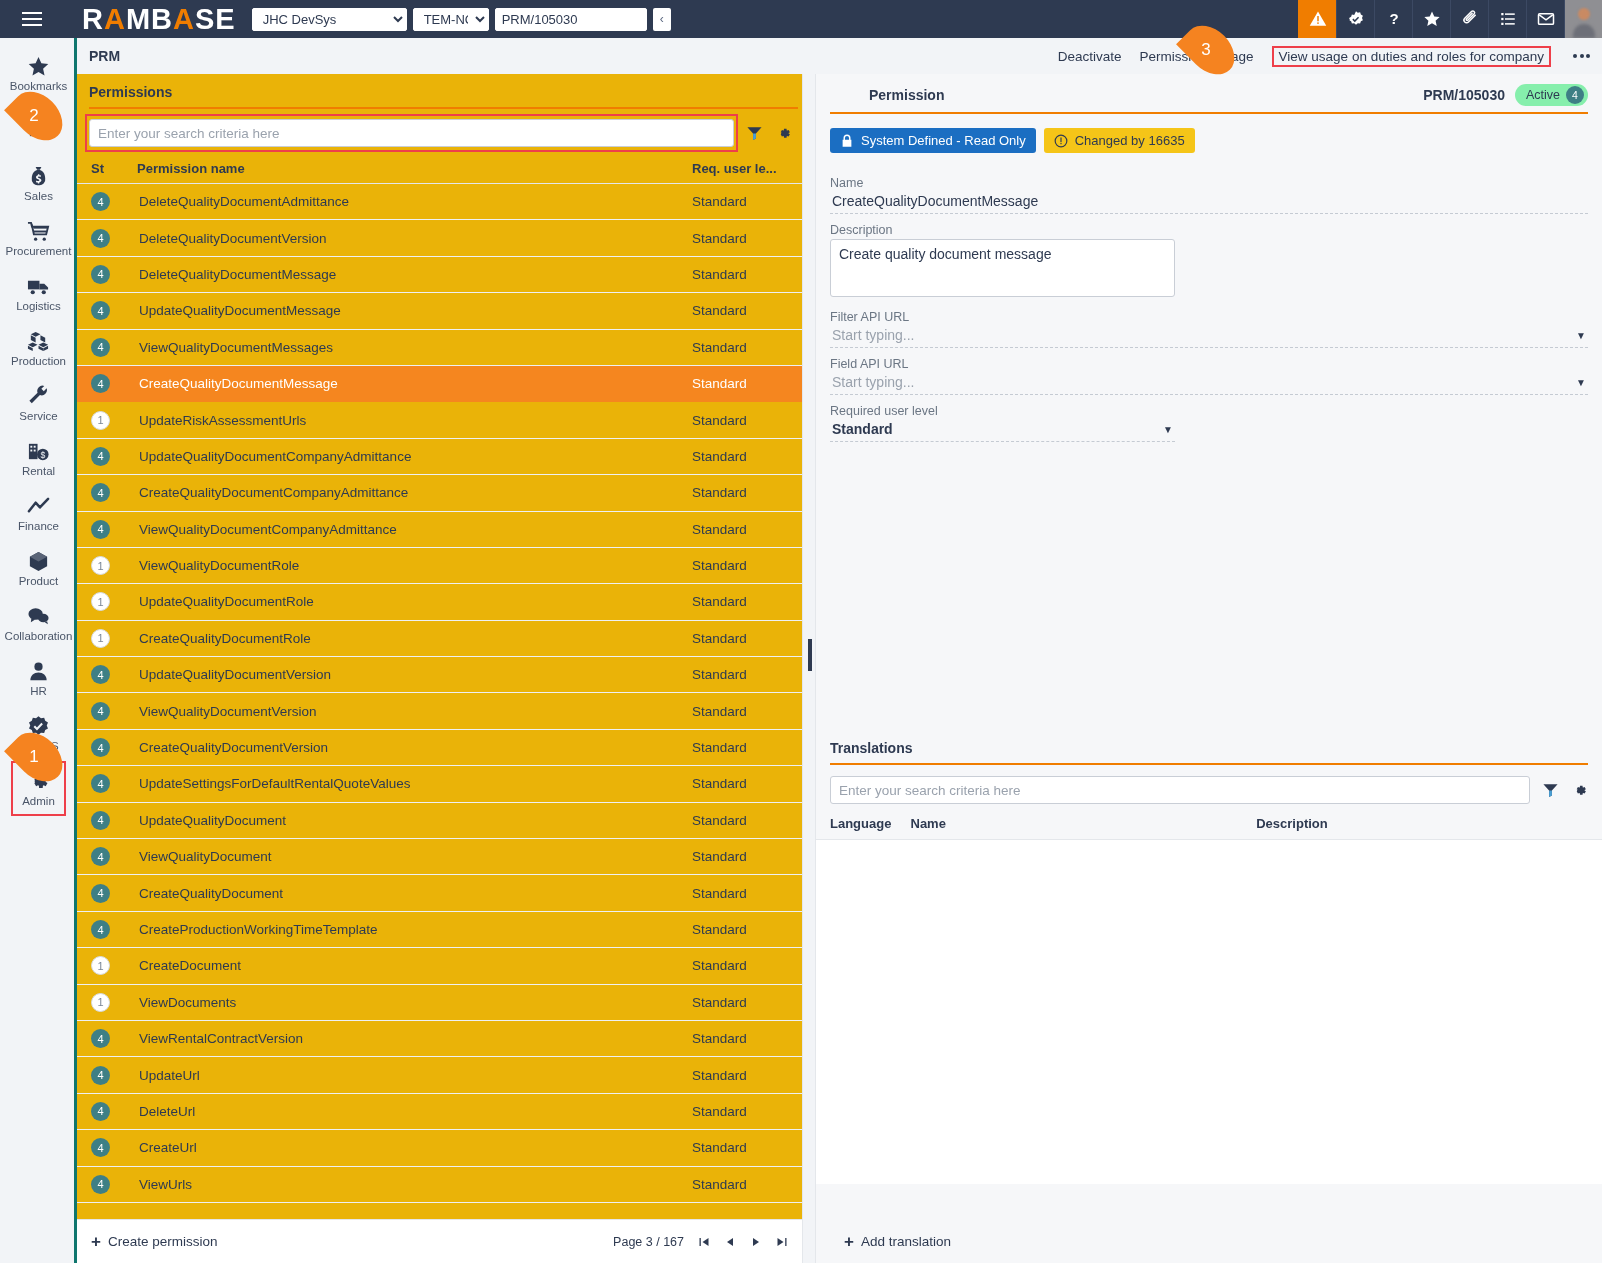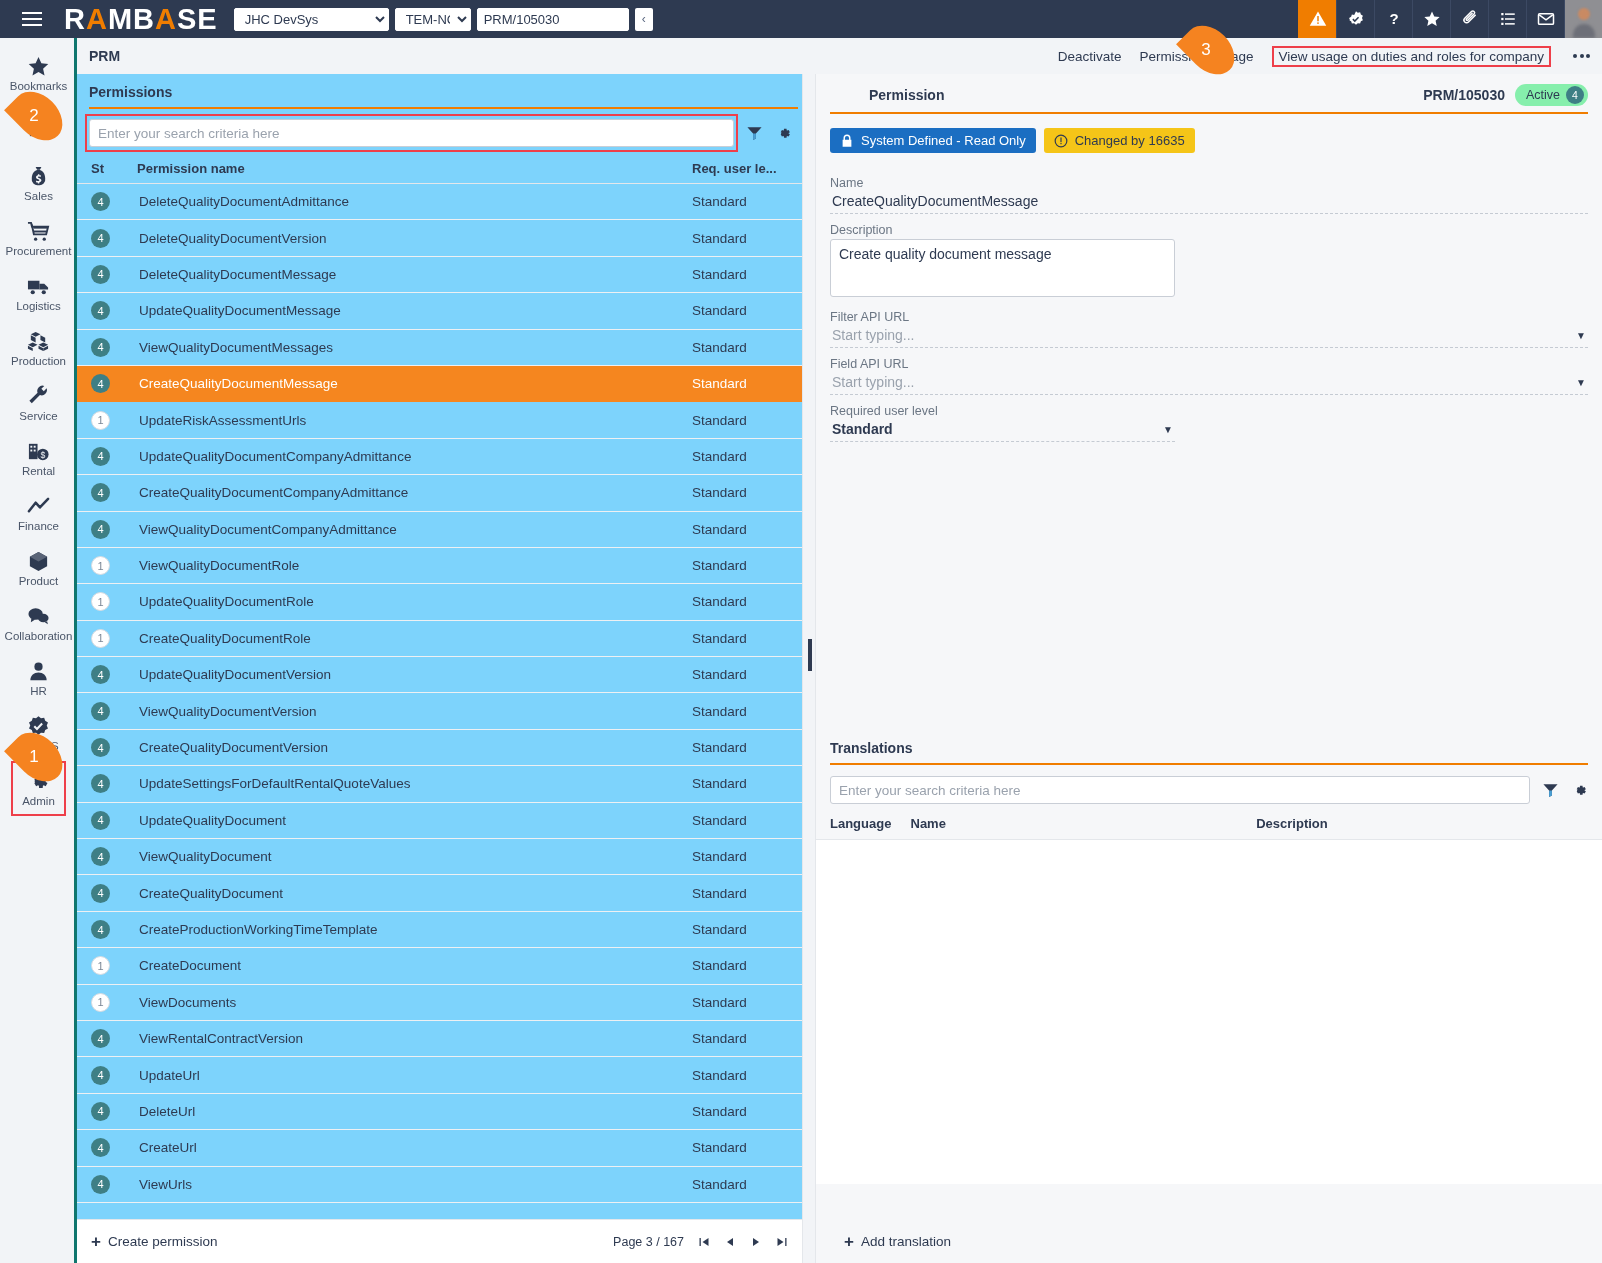--- a/index.html
+++ b/index.html
@@ -16,21 +16,21 @@
     position: absolute; top: 0; left: 0; width: 1602px; height: 38px;
     background: #2e3a51; display: flex; align-items: center;
   }
   .hamburger {
     width: 64px; height: 38px; display: flex; flex-direction: column;
     align-items: center; justify-content: center; gap: 4px; cursor: pointer;
   }
   .hamburger span { display: block; width: 20px; height: 2px; background: #ffffff; }
   .brand {
     font-size: 29px; font-weight: bold; color: #ffffff; letter-spacing: 1px;
-    margin-left: 0; font-family: "Liberation Sans", sans-serif;
+    margin-left: 18px; font-family: "Liberation Sans", sans-serif;
     white-space: nowrap;
   }
   .brand .accent { color: #f07d00; }
   .hdr-select {
     margin-left: 16px; width: 155px; height: 23px; background: #ffffff;
     border: 1px solid #ffffff; border-radius: 2px; font-size: 13px;
     color: #2e3a51; padding: 0 4px 0 6px;
     font-family: "Liberation Sans", sans-serif;
   }
   .hdr-select.small { width: 76px; margin-left: 6px; }
@@ -94,21 +94,21 @@
   }
   .actions { position: absolute; right: 12px; display: flex; align-items: center; gap: 18px; }
   .action-link { font-size: 13.5px; color: #2e3a51; cursor: pointer; white-space: nowrap; }
   .action-link.boxed { border: 2px solid #ee3f4a; padding: 1px 5px; }
   .dots { display: flex; gap: 2.5px; cursor: pointer; padding-left: 4px; }
   .dots i { width: 4px; height: 4px; background: #2e3a51; border-radius: 50%; display: block; }
 
   
   .left-panel {
     position: absolute; left: 77px; top: 74px; width: 725px; height: 1189px;
-    background: #7dd3fc;
+    background: #eab308;
   }
   .panel-title {
     font-size: 14px; font-weight: bold; color: #2e3a51;
     padding: 10px 0 7px 12px;
   }
   .panel-rule { height: 2px; background: #f07d00; margin: 0 4px 0 12px; }
   .search-row { display: flex; align-items: center; padding: 10px 10px 10px 12px; gap: 12px; }
   .search-wrap { position: relative; flex: 1; }
   .search-box {
     width: 100%; height: 28px; border: 1px solid #c9ced6; border-radius: 3px;

